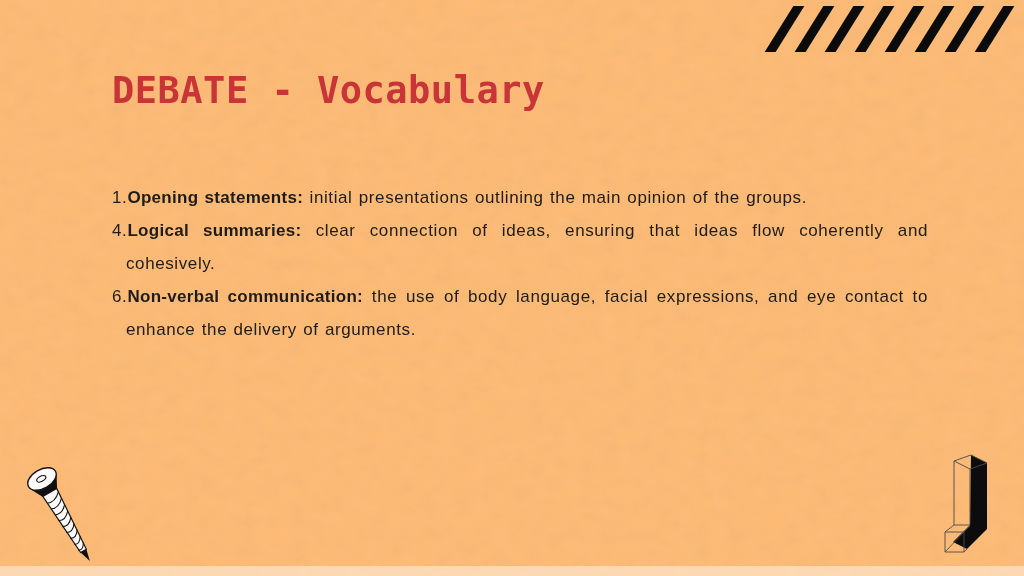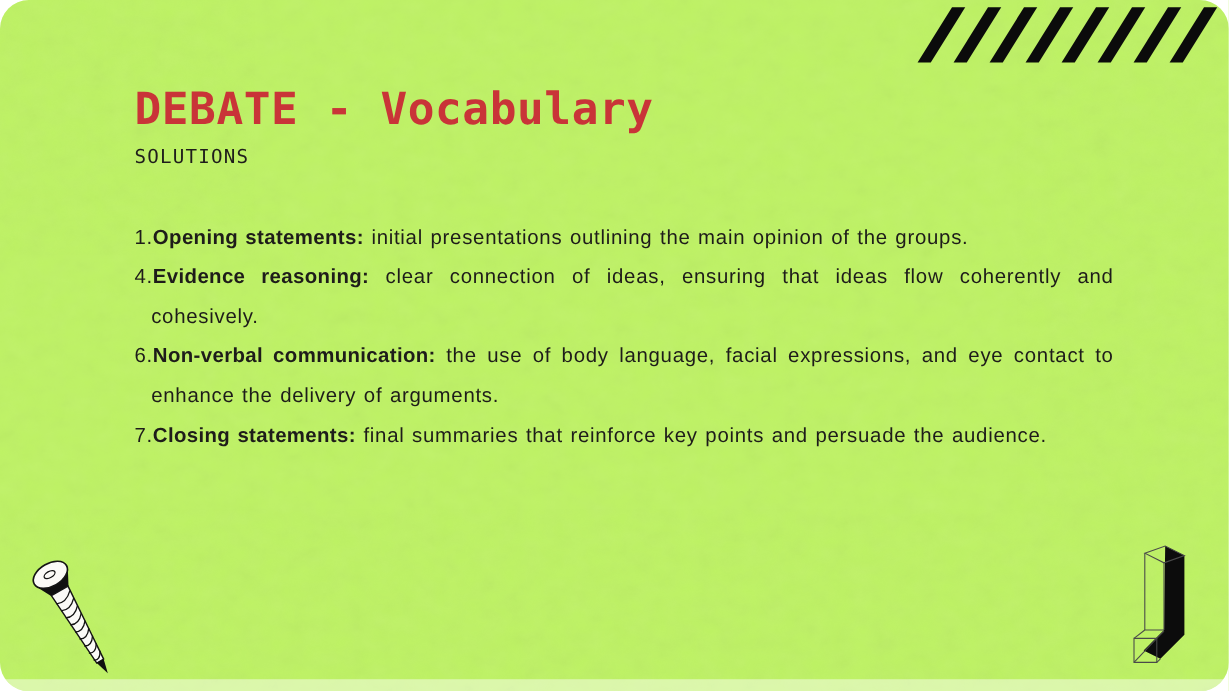--- a/index.html
+++ b/index.html
@@ -2,24 +2,23 @@
 <html><head>
 <meta charset="utf-8">
 <style>
   html, body { margin: 0; padding: 0; }
   body { width: 1024px; height: 576px; overflow: hidden; }
 
   .slide {
     position: relative;
     width: 1024px;
     height: 576px;
-    background: #bef264;
+    background: #fdba74;
     overflow: hidden;
     font-family: "Liberation Sans", sans-serif;
-    border-radius: 24px;
   }
 
   .paper-noise {
     position: absolute;
     inset: 0;
     pointer-events: none;
   }
 
   
   .header {
@@ -112,39 +111,37 @@
   <svg class="paper-noise" width="1024" height="576">
     <filter id="paperGrain">
       <feTurbulence type="fractalNoise" baseFrequency="0.055 0.07" numOctaves="4" seed="7" result="t"></feTurbulence>
       <feColorMatrix in="t" type="saturate" values="0"></feColorMatrix>
     </filter>
     <rect width="1024" height="576" filter="url(#paperGrain)" opacity="0.07"></rect>
   </svg>
 
   <div class="header">
     <div class="title">DEBATE - Vocabulary</div>
-    <div class="subtitle">SOLUTIONS</div>
   </div>
 
   <div class="stripes">
     <div class="stripe"></div>
     <div class="stripe"></div>
     <div class="stripe"></div>
     <div class="stripe"></div>
     <div class="stripe"></div>
     <div class="stripe"></div>
     <div class="stripe"></div>
     <div class="stripe"></div>
   </div>
 
   <div class="vocab-list">
     <div class="item"><span class="num">1.</span><span class="term">Opening statements:</span> <span class="def">initial presentations outlining the main opinion of the groups.</span></div>
-    <div class="item"><span class="num">4.</span><span class="term">Evidence reasoning:</span> <span class="def">clear connection of ideas, ensuring that ideas flow coherently and cohesively.</span></div>
+    <div class="item"><span class="num">4.</span><span class="term">Logical summaries:</span> <span class="def">clear connection of ideas, ensuring that ideas flow coherently and cohesively.</span></div>
     <div class="item"><span class="num">6.</span><span class="term">Non-verbal communication:</span> <span class="def">the use of body language, facial expressions, and eye contact to enhance the delivery of arguments.</span></div>
-    <div class="item"><span class="num">7.</span><span class="term">Closing statements:</span> <span class="def">final summaries that reinforce key points and persuade the audience.</span></div>
   </div>
 
   <div class="screw-wrap">
     <svg width="100" height="118" viewBox="0 0 100 118">
       <g transform="translate(34,27) rotate(-30)">
 
         <path d="M -14.8,3.5 Q 0,12 14.8,3.5 L 8.2,16 Q 0,20.5 -8.2,16 Z" fill="#101010"></path>
 
         <ellipse cx="0" cy="0" rx="15.5" ry="9.5" fill="#fbfaf7" stroke="#151515" stroke-width="1.4"></ellipse>
         <ellipse cx="-0.5" cy="-0.5" rx="5" ry="2.6" fill="#fbfaf7" stroke="#151515" stroke-width="1.1"></ellipse>

